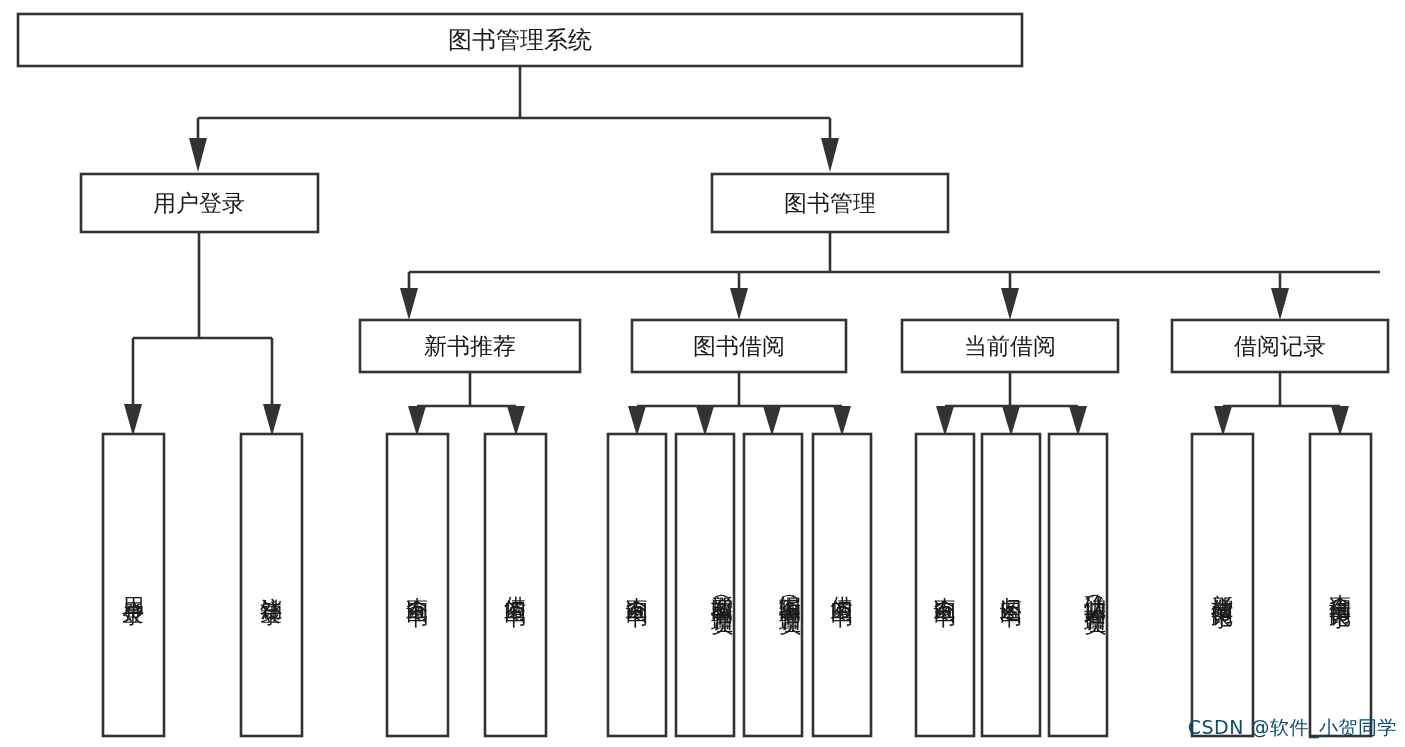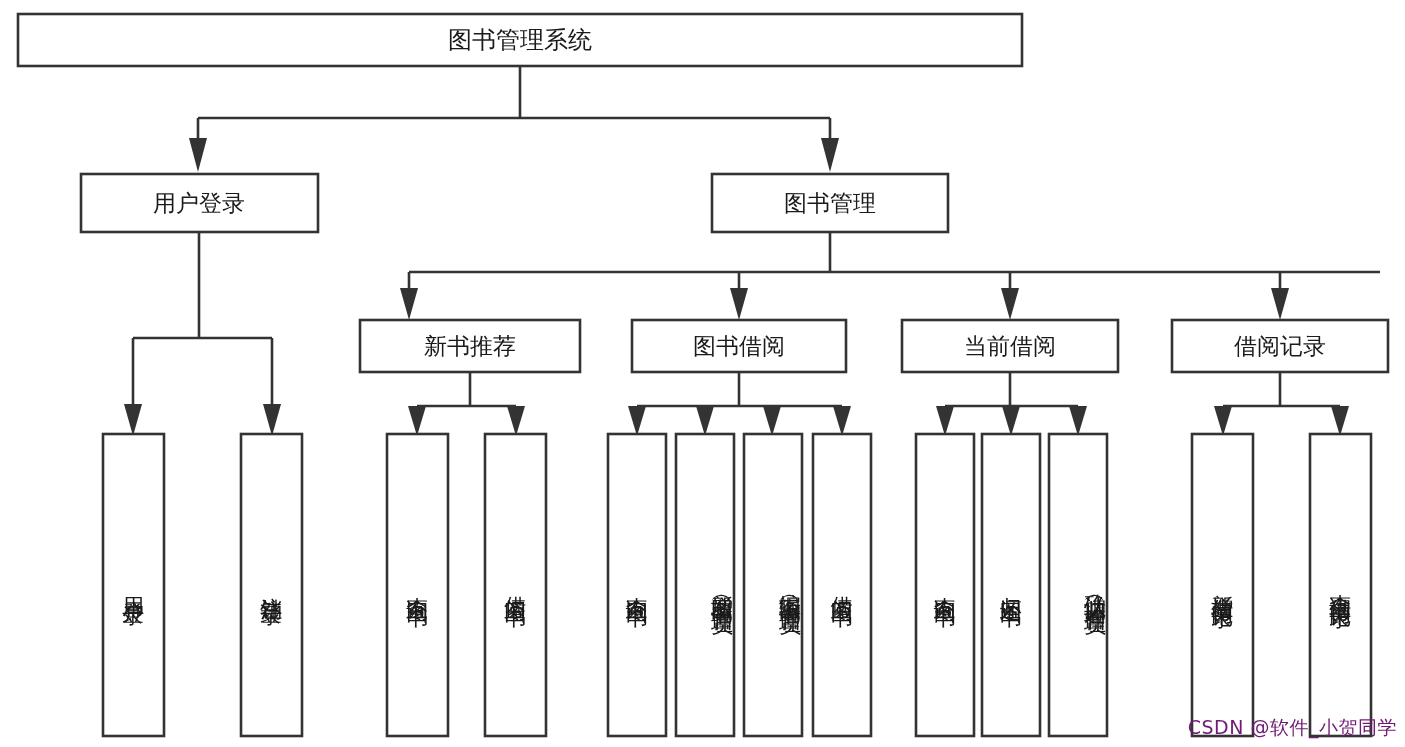--- a/index.html
+++ b/index.html
@@ -73,21 +73,21 @@
     white-space: nowrap;
     pointer-events: none;
     user-select: none;
   }
   .watermark {
     position: absolute;
     right: 8px;
     bottom: 6px;
     font-family: "DejaVu Sans", "Liberation Sans", sans-serif;
     font-size: 19px;
-    color: #701a75;
+    color: #0c4a6e;
     letter-spacing: 0.5px;
     white-space: nowrap;
   }
 </style>
 </head>
 <body>
 
 <div id="diagram-root">
 
   <svg id="tree-svg" viewBox="0 0 1405 747">

